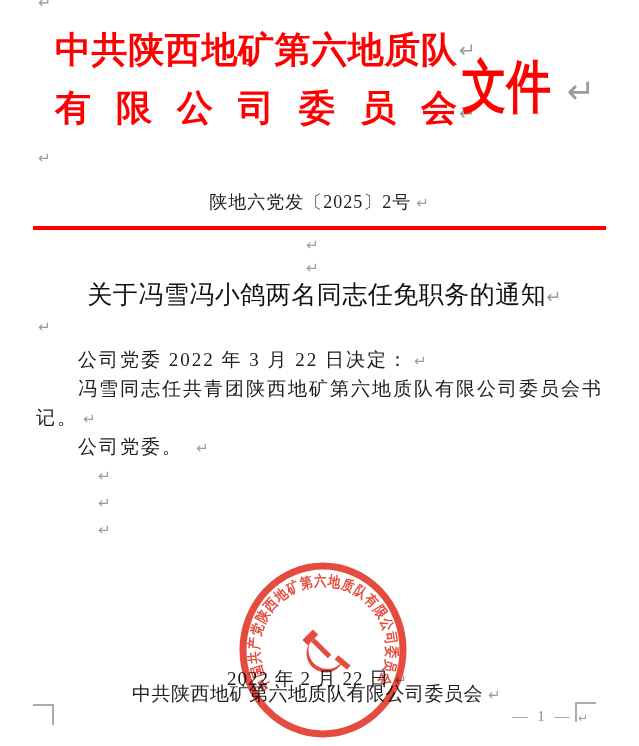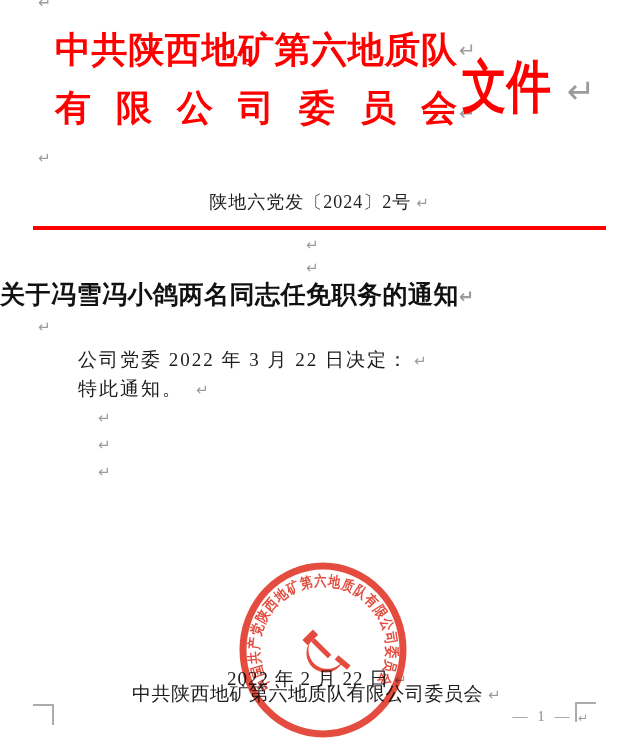--- a/index.html
+++ b/index.html
@@ -55,23 +55,23 @@
     text-align: center; font-size: 18px; letter-spacing: 1px;
     color: #222;
   }
   .red-line {
     position: absolute; left: 33px; top: 226px;
     width: 573px; height: 4px; background: var(--red);
   }
 
   .doc-title {
     position: absolute; left: 0; top: 278px; width: 100%;
-    text-align: left; font-weight: bold;
+    text-align: center; font-weight: normal;
     font-size: 25px; letter-spacing: 0.5px;
-    color: #111; white-space: nowrap;
+    color: #111; white-space: nowrap; padding-left: 10px;
   }
 
   .body-text {
     position: absolute; left: 36px; top: 345px; width: 574px;
     font-size: 19px; line-height: 29px; letter-spacing: 2px;
     word-break: break-all; color: var(--ink);
   }
   .body-text p.indent { text-indent: 42px; }
   .empty-line { line-height: 27px; }
   .empty-line .pmark { margin-left: 62px; }
@@ -144,37 +144,38 @@
       <span>委</span>
       <span>员</span>
       <span>会</span>
     </div>
   <span class="pmark abs" style="left:459px; top:103px; font-size:20px;">↵</span>
 
   <div class="doc-label">文件</div>
   <span class="pmark abs" style="left:567px; top:74px; font-size:34px;">↵</span>
 
   <div class="doc-number">
-    <span>陕地六党发〔2024〕2号</span><span class="pmark pm-sm">↵</span>
+    <span>陕地六党发〔2025〕2号</span><span class="pmark pm-sm">↵</span>
   </div>
 
   <div class="red-line"></div>
 
   <span class="pmark abs" style="left:306px; top:238px;">↵</span>
   <span class="pmark abs" style="left:306px; top:261px;">↵</span>
 
   <div class="doc-title">
     <span>关于冯雪冯小鸽两名同志任免职务的通知</span><span class="pmark" style="font-size:18px;">↵</span>
   </div>
 
   <span class="pmark abs" style="left:38px; top:320px;">↵</span>
 
   <div class="body-text">
     <p class="indent"><span>公司党委 2022 年 3 月 22 日决定：</span><span class="pmark pm-sm">↵</span></p>
-    <p class="indent"><span>特此通知。</span><span class="pmark pm-gap">↵</span></p>
+    <p class="indent"><span>冯雪同志任共青团陕西地矿第六地质队有限公司委员会书记。</span><span class="pmark pm-sm">↵</span></p>
+    <p class="indent"><span>公司党委。</span><span class="pmark pm-gap">↵</span></p>
     <div class="empty-line"><span class="pmark">↵</span></div>
     <div class="empty-line"><span class="pmark">↵</span></div>
     <div class="empty-line"><span class="pmark">↵</span></div>
   </div>
 
   <div class="sig-org">
     <span>中共陕西地矿第六地质队有限公司委员会</span><span class="pmark pm-sm">↵</span>
   </div>
   <div class="sig-date">
     <span>2022 年 2 月 22 日</span><span class="pmark pm-sm">↵</span>

